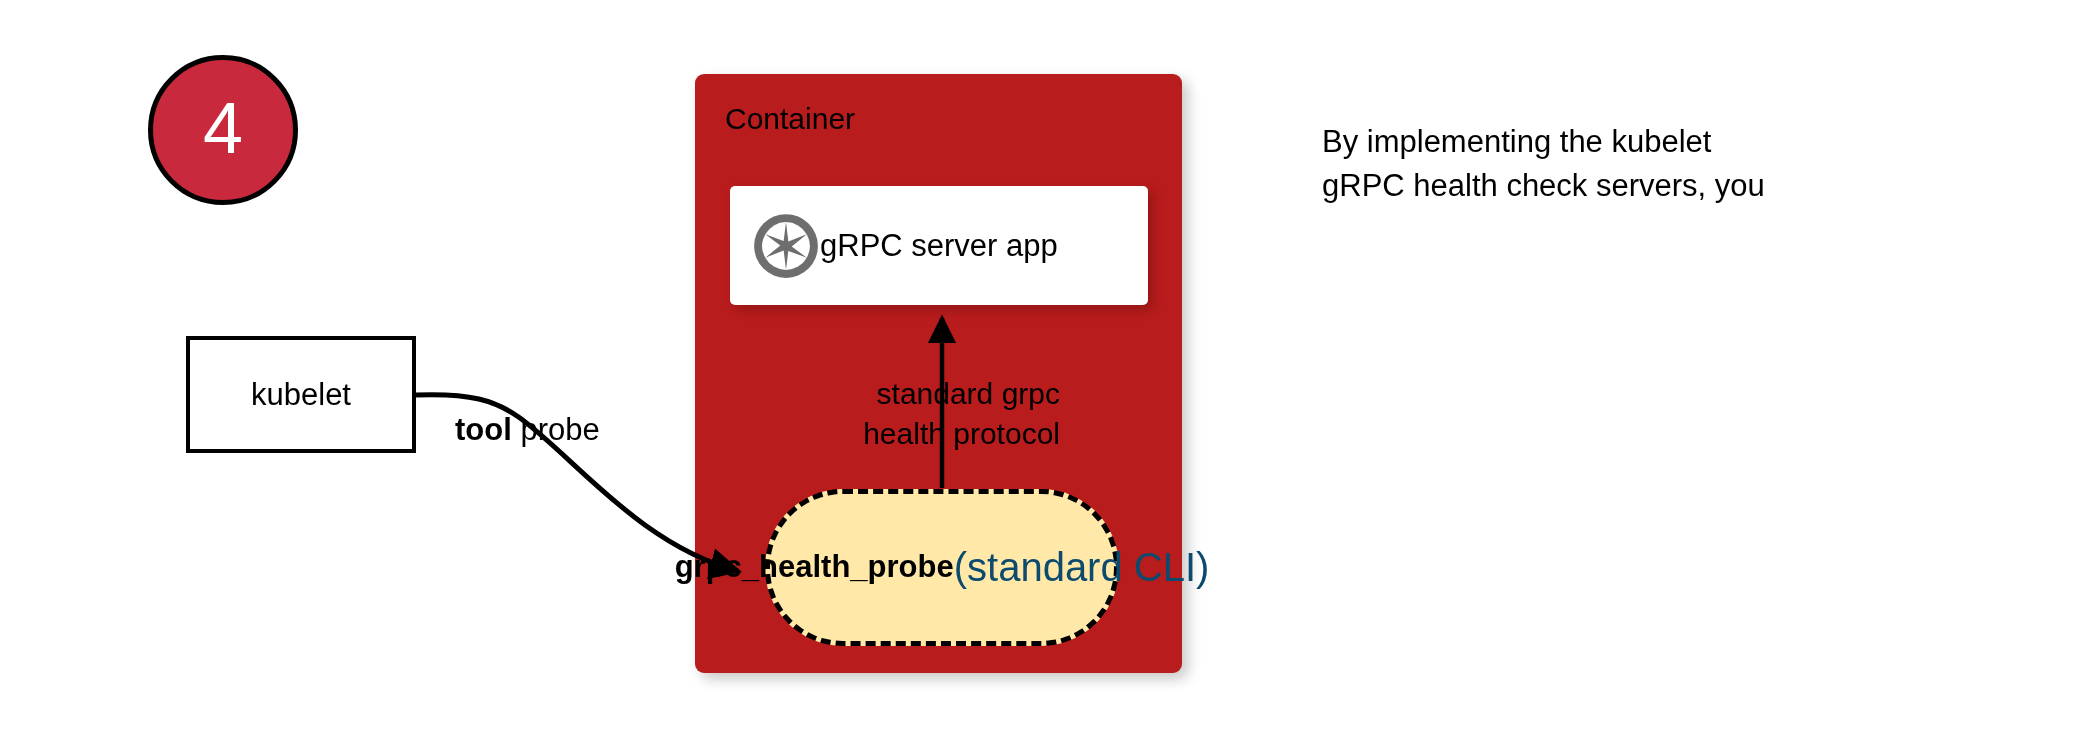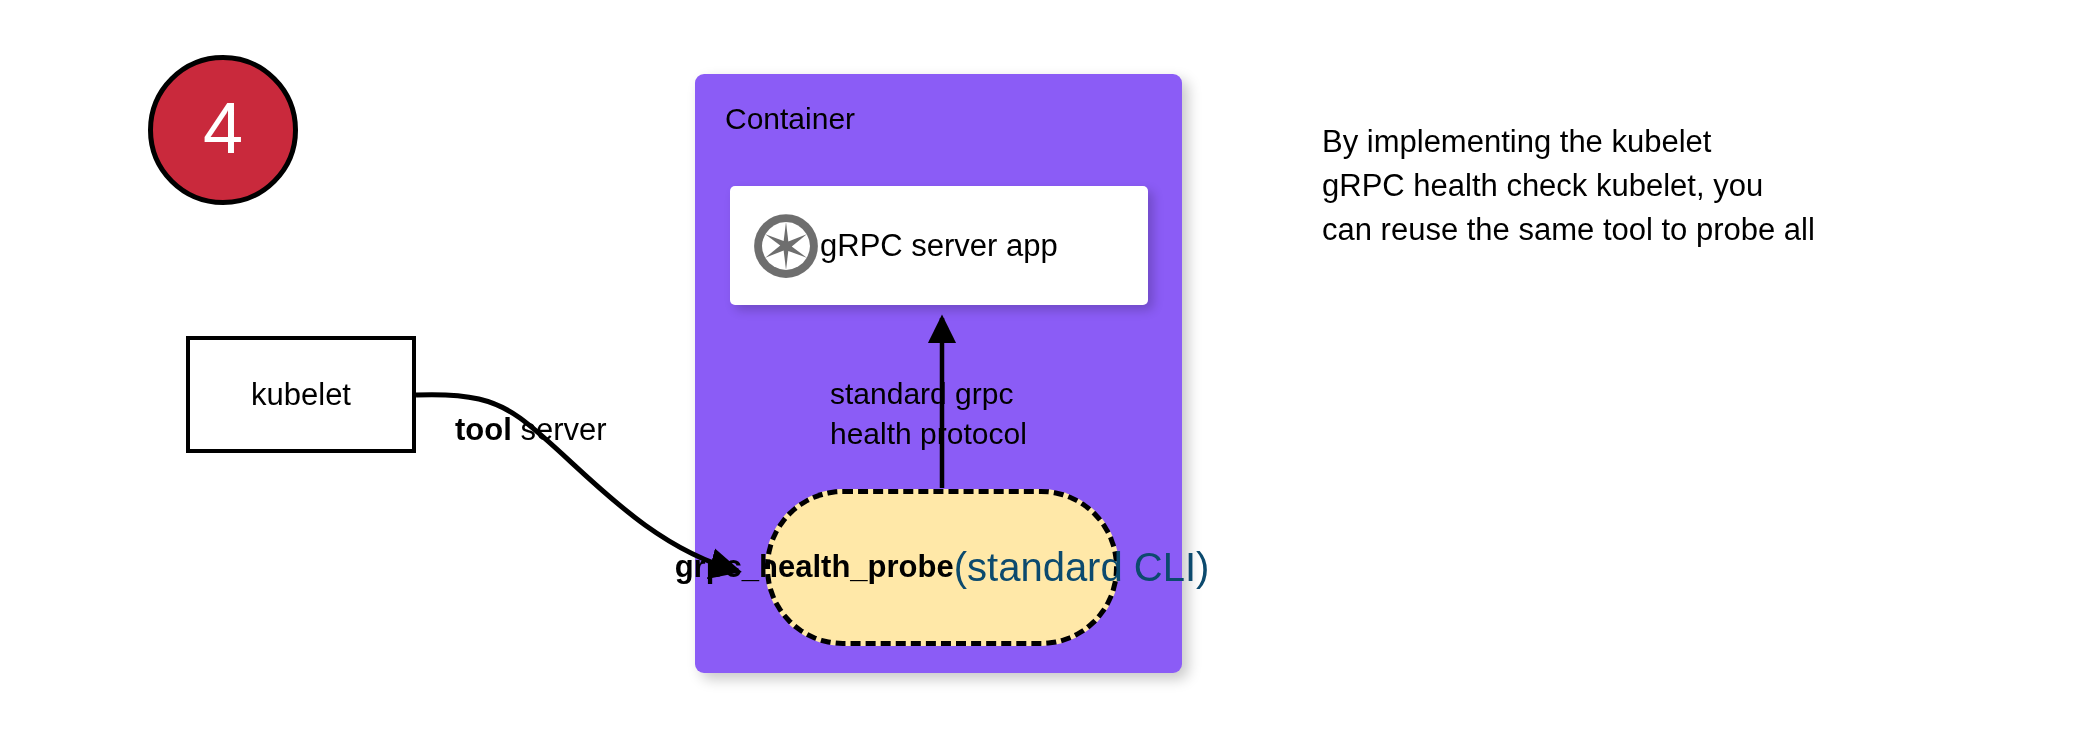--- a/index.html
+++ b/index.html
@@ -44,21 +44,21 @@
     transform: translateY(-2px);
   }
 
   
   .container-panel {
     position: absolute;
     left: 695px;
     top: 74px;
     width: 487px;
     height: 599px;
-    background: #8b5cf6;
+    background: #b91c1c;
     border-radius: 9px;
     box-shadow: 6px 6px 14px rgba(0,0,0,0.22);
     box-sizing: border-box;
   }
   .container-panel-label {
     position: absolute;
     left: 30px;
     top: 28px;
     font-size: 30px;
     color: #000000;
@@ -153,21 +153,21 @@
     white-space: nowrap;
   }
   .exec-probe-label b {
     font-weight: bold;
   }
   .protocol-label {
     position: absolute;
     left: 830px;
     top: 374px;
     width: 230px;
-    text-align: left;
+    text-align: right;
     font-size: 30px;
     line-height: 1.32;
     color: #000000;
   }
   .protocol-label span {
     display: block;
     white-space: nowrap;
   }
 
   
@@ -237,26 +237,25 @@
       <marker id="arrowhead" markerWidth="7" markerHeight="7" refX="5.6" refY="3.5" orient="auto" markerUnits="strokeWidth">
         <path d="M0,0.35 L6.4,3.5 L0,6.65 Z" fill="#000000"></path>
       </marker>
     </defs>
 
     <path d="M942,488 L942,318" fill="none" stroke="#000000" stroke-width="4.5" marker-end="url(#arrowhead)"></path>
 
     <path d="M416,395 C470,393 495,400 520,418 C575,458 640,545 738,571" fill="none" stroke="#000000" stroke-width="5" marker-end="url(#arrowhead)"></path>
   </svg>
 
-  <div class="exec-probe-label"><b>tool</b><span> server</span></div>
+  <div class="exec-probe-label"><b>tool</b><span> probe</span></div>
 
   <div class="protocol-label">
     <span>standard grpc</span>
     <span>health protocol</span>
   </div>
 
   <div class="caption">
     <span>By implementing the kubelet</span>
-    <span>gRPC health check kubelet, you</span>
-    <span>can reuse the same tool to probe all</span>
+    <span>gRPC health check servers, you</span>
   </div>
 
 </div>
 
 </body></html>

